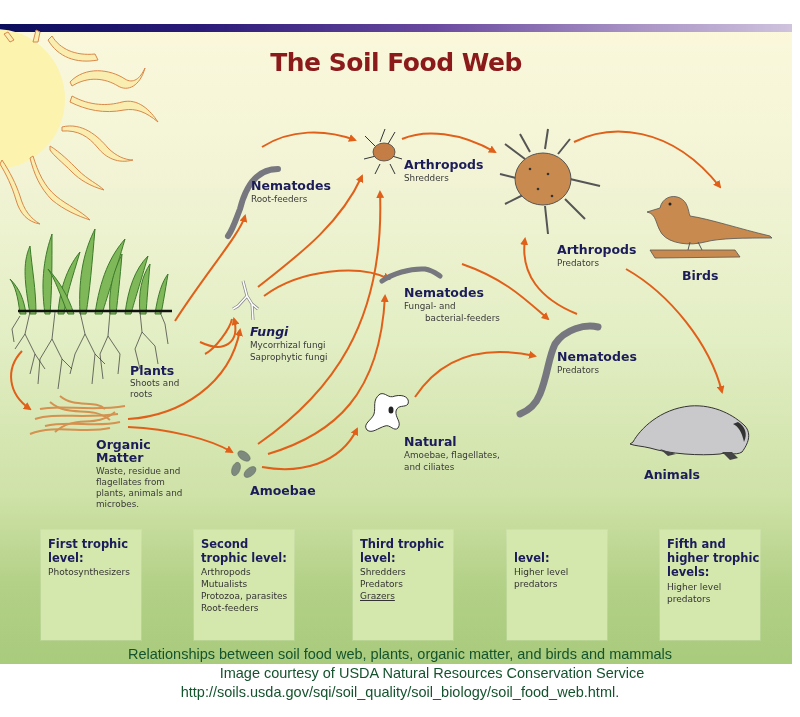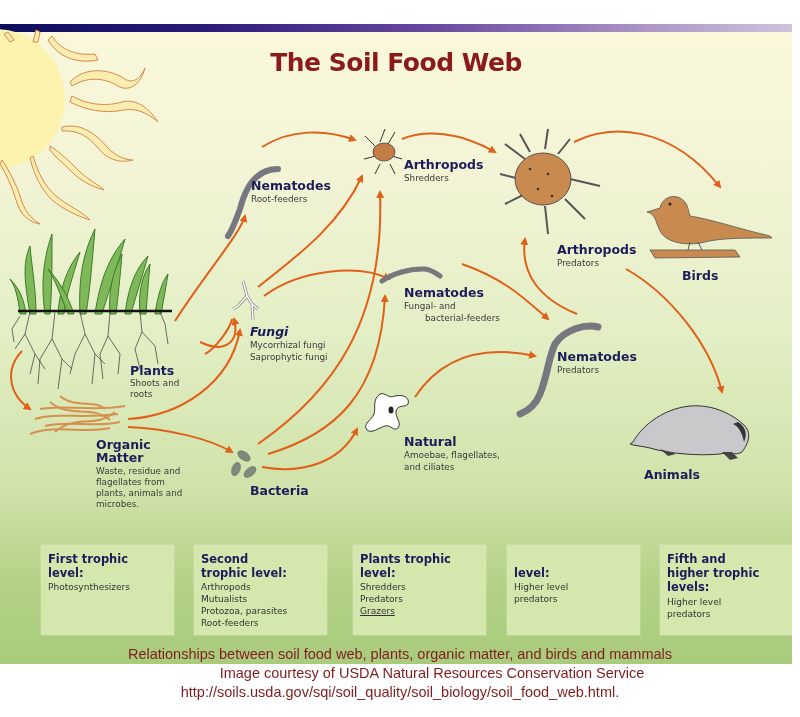--- a/index.html
+++ b/index.html
@@ -14,28 +14,27 @@
     background: linear-gradient(90deg, #0b0e5c 0%, #2a1a78 25%, #6a4aa0 55%, #a892c4 80%, #cfc3de 100%);
   }
   #sun-svg, #web-svg { position:absolute; left:0; top:0; }
   .title {
     position:absolute; left:0; width:792px; top:24px; text-align:center;
     color:#8b1a1a; font-weight:bold; font-size:25px; font-family:"DejaVu Sans", sans-serif; letter-spacing:-0.5px;
   }
   .node-label { position:absolute; color:#1c1c5a; font-weight:bold; font-size:12.5px; line-height:14px; white-space:nowrap; }
   .node-sub { position:absolute; color:#3a3a3a; font-size:8.8px; line-height:11px; white-space:nowrap; }
   .tbox {
-    position:absolute; top:521px; width:100px; height:90px; background:#d4e7ad;
+    position:absolute; top:506px; width:100px; height:110px; background:#d4e7ad;
     box-shadow: 0 0 0 1px rgba(255,255,255,0.15);
-    padding-left: 33px;
   }
   .tbox .th { position:absolute; left:7px; top:7px; color:#1c1c5a; font-weight:bold; font-size:11.5px; line-height:14px; }
   .tbox .td { position:absolute; left:7px; color:#333; font-size:9px; line-height:12px; }
   .caption {
-    position:absolute; left:0; width:800px; text-align:center; color:#7f1d1d;
+    position:absolute; left:0; width:800px; text-align:center; color:#14532d;
     font-family:"Liberation Sans", sans-serif; font-size:14.5px; line-height:17px;
   }
 </style>
 </head>
 <body>
 
 <div id="poster">
   <div id="topbar"></div>
 
   <svg id="sun-svg" width="792" height="640">
@@ -192,21 +191,21 @@
     <div class="node-sub" style="left:251px;top:170px;">Root-feeders</div>
   </div>
 
   <div>
     <div class="node-label" style="left:250px;top:301px;font-style:italic;">Fungi</div>
     <div class="node-sub" style="left:250px;top:316px;">Mycorrhizal fungi</div>
     <div class="node-sub" style="left:250px;top:328px;">Saprophytic fungi</div>
   </div>
 
   <div>
-    <div class="node-label" style="left:250px;top:460px;">Bacteria</div>
+    <div class="node-label" style="left:250px;top:460px;">Amoebae</div>
   </div>
 
   <div>
     <div class="node-label" style="left:404px;top:134px;">Arthropods</div>
     <div class="node-sub" style="left:404px;top:149px;">Shredders</div>
   </div>
 
   <div>
     <div class="node-label" style="left:404px;top:262px;">Nematodes</div>
     <div class="node-sub" style="left:404px;top:277px;">Fungal- and</div>
@@ -246,21 +245,21 @@
   <div class="tbox" style="left:194px;">
     <div class="th" style="top:7px;">Second</div>
     <div class="th" style="top:21px;">trophic level:</div>
     <div class="td" style="top:36px;">Arthropods</div>
     <div class="td" style="top:48px;">Mutualists</div>
     <div class="td" style="top:60px;">Protozoa, parasites</div>
     <div class="td" style="top:72px;">Root-feeders</div>
   </div>
 
   <div class="tbox" style="left:353px;">
-    <div class="th" style="top:7px;">Plants trophic</div>
+    <div class="th" style="top:7px;">Third trophic</div>
     <div class="th" style="top:21px;">level:</div>
     <div class="td" style="top:36px;">Shredders</div>
     <div class="td" style="top:48px;">Predators</div>
     <div class="td" style="top:60px;text-decoration:underline;">Grazers</div>
   </div>
 
   <div class="tbox" style="left:507px;">
     <div class="th" style="top:21px;">level:</div>
     <div class="td" style="top:36px;">Higher level</div>
     <div class="td" style="top:48px;">predators</div>

